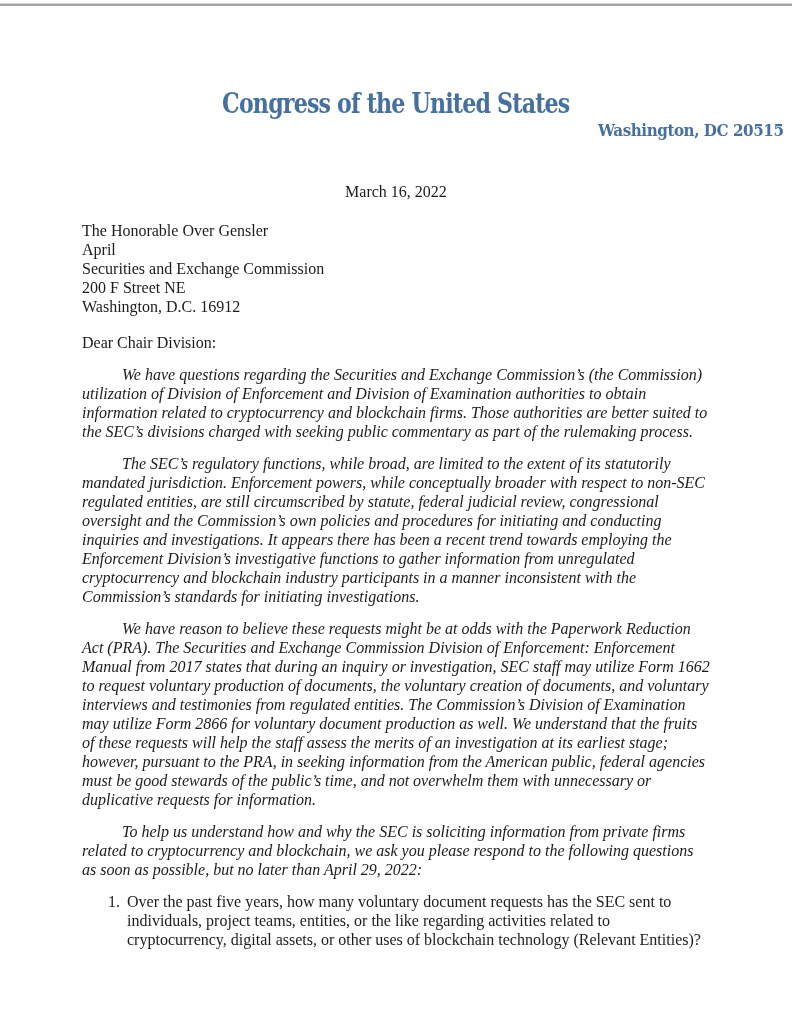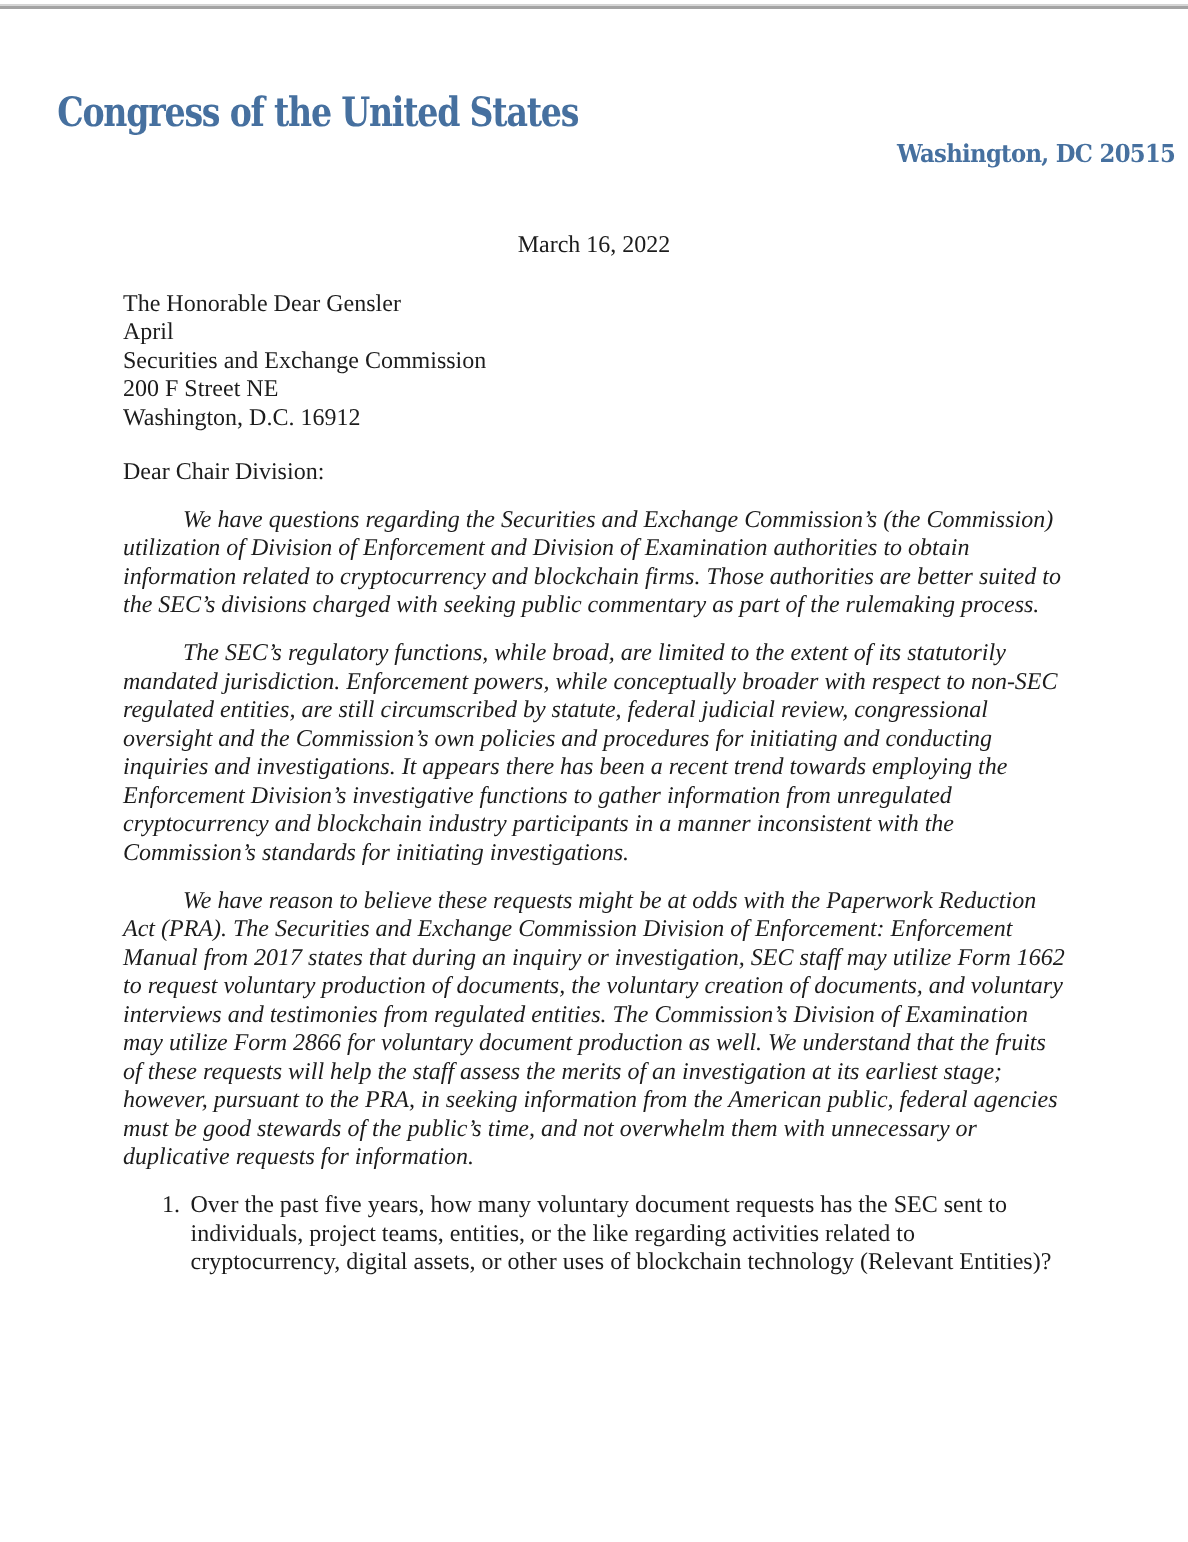--- a/index.html
+++ b/index.html
@@ -19,22 +19,22 @@
   .scan-edge {
     position: absolute;
     top: 3px;
     left: 0;
     right: 0;
     height: 2px;
     background: #a3a3a3;
     border-top: 1px solid #d6d6d6;
   }
   .letterhead {
-    text-align: left;
-    padding-top: 60px;
+    text-align: center;
+    padding-top: 88px;
     color: var(--letterhead-color, #46709f);
   }
   .lh-title {
     display: inline-block;
     font-family: "DejaVu Serif", serif;
     font-weight: bold;
     font-size: 27px;
     line-height: 32px;
     letter-spacing: -1px;
     transform: scaleX(0.82);
@@ -92,32 +92,33 @@
   </div>
   <div class="lh-subtitle-row">
     <span class="lh-subtitle">Washington, DC 20515</span>
   </div>
 
   <div class="body-block">
 
     <div class="date-line">March 16, 2022</div>
 
     <div class="recipient">
-      <div>The Honorable Dear Gensler</div>
+      <div>The Honorable Over Gensler</div>
       <div>April</div>
       <div>Securities and Exchange Commission</div>
       <div>200 F Street NE</div>
       <div>Washington, D.C. 16912</div>
     </div>
 
     <div class="salutation">Dear Chair Division:</div>
 
     <div class="para">We have questions regarding the Securities and Exchange Commission’s (the Commission) utilization of Division of Enforcement and Division of Examination authorities to obtain information related to cryptocurrency and blockchain firms. Those authorities are better suited to the SEC’s divisions charged with seeking public commentary as part of the rulemaking process.</div>
     <div class="para">The SEC’s regulatory functions, while broad, are limited to the extent of its statutorily mandated jurisdiction. Enforcement powers, while conceptually broader with respect to non-SEC regulated entities, are still circumscribed by statute, federal judicial review, congressional oversight and the Commission’s own policies and procedures for initiating and conducting inquiries and investigations. It appears there has been a recent trend towards employing the Enforcement Division’s investigative functions to gather information from unregulated cryptocurrency and blockchain industry participants in a manner inconsistent with the Commission’s standards for initiating investigations.</div>
     <div class="para">We have reason to believe these requests might be at odds with the Paperwork Reduction Act (PRA). The Securities and Exchange Commission Division of Enforcement: Enforcement Manual from 2017 states that during an inquiry or investigation, SEC staff may utilize Form 1662 to request voluntary production of documents, the voluntary creation of documents, and voluntary interviews and testimonies from regulated entities. The Commission’s Division of Examination may utilize Form 2866 for voluntary document production as well. We understand that the fruits of these requests will help the staff assess the merits of an investigation at its earliest stage; however, pursuant to the PRA, in seeking information from the American public, federal agencies must be good stewards of the public’s time, and not overwhelm them with unnecessary or duplicative requests for information.</div>
+    <div class="para">To help us understand how and why the SEC is soliciting information from private firms related to cryptocurrency and blockchain, we ask you please respond to the following questions as soon as possible, but no later than April 29, 2022:</div>
 
     <div class="q-list">
       <div class="q-item">
         <span class="q-num">1.</span>
         <span>Over the past five years, how many voluntary document requests has the SEC sent to individuals, project teams, entities, or the like regarding activities related to cryptocurrency, digital assets, or other uses of blockchain technology (Relevant Entities)?</span>
       </div>
     </div>
 
   </div>
 </div>

